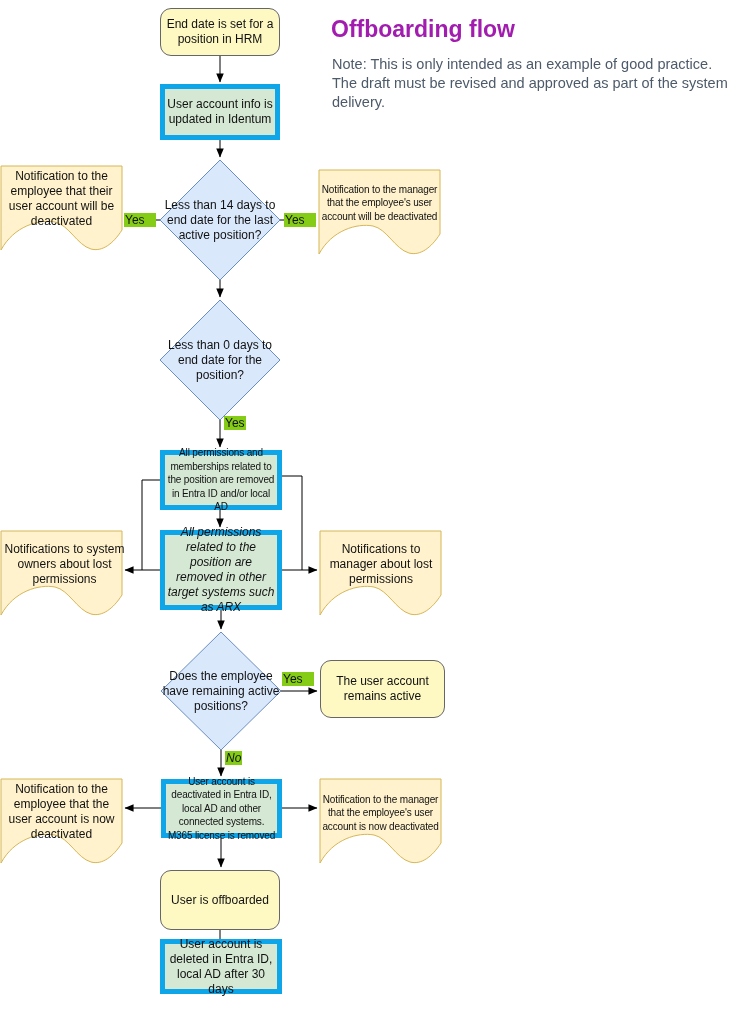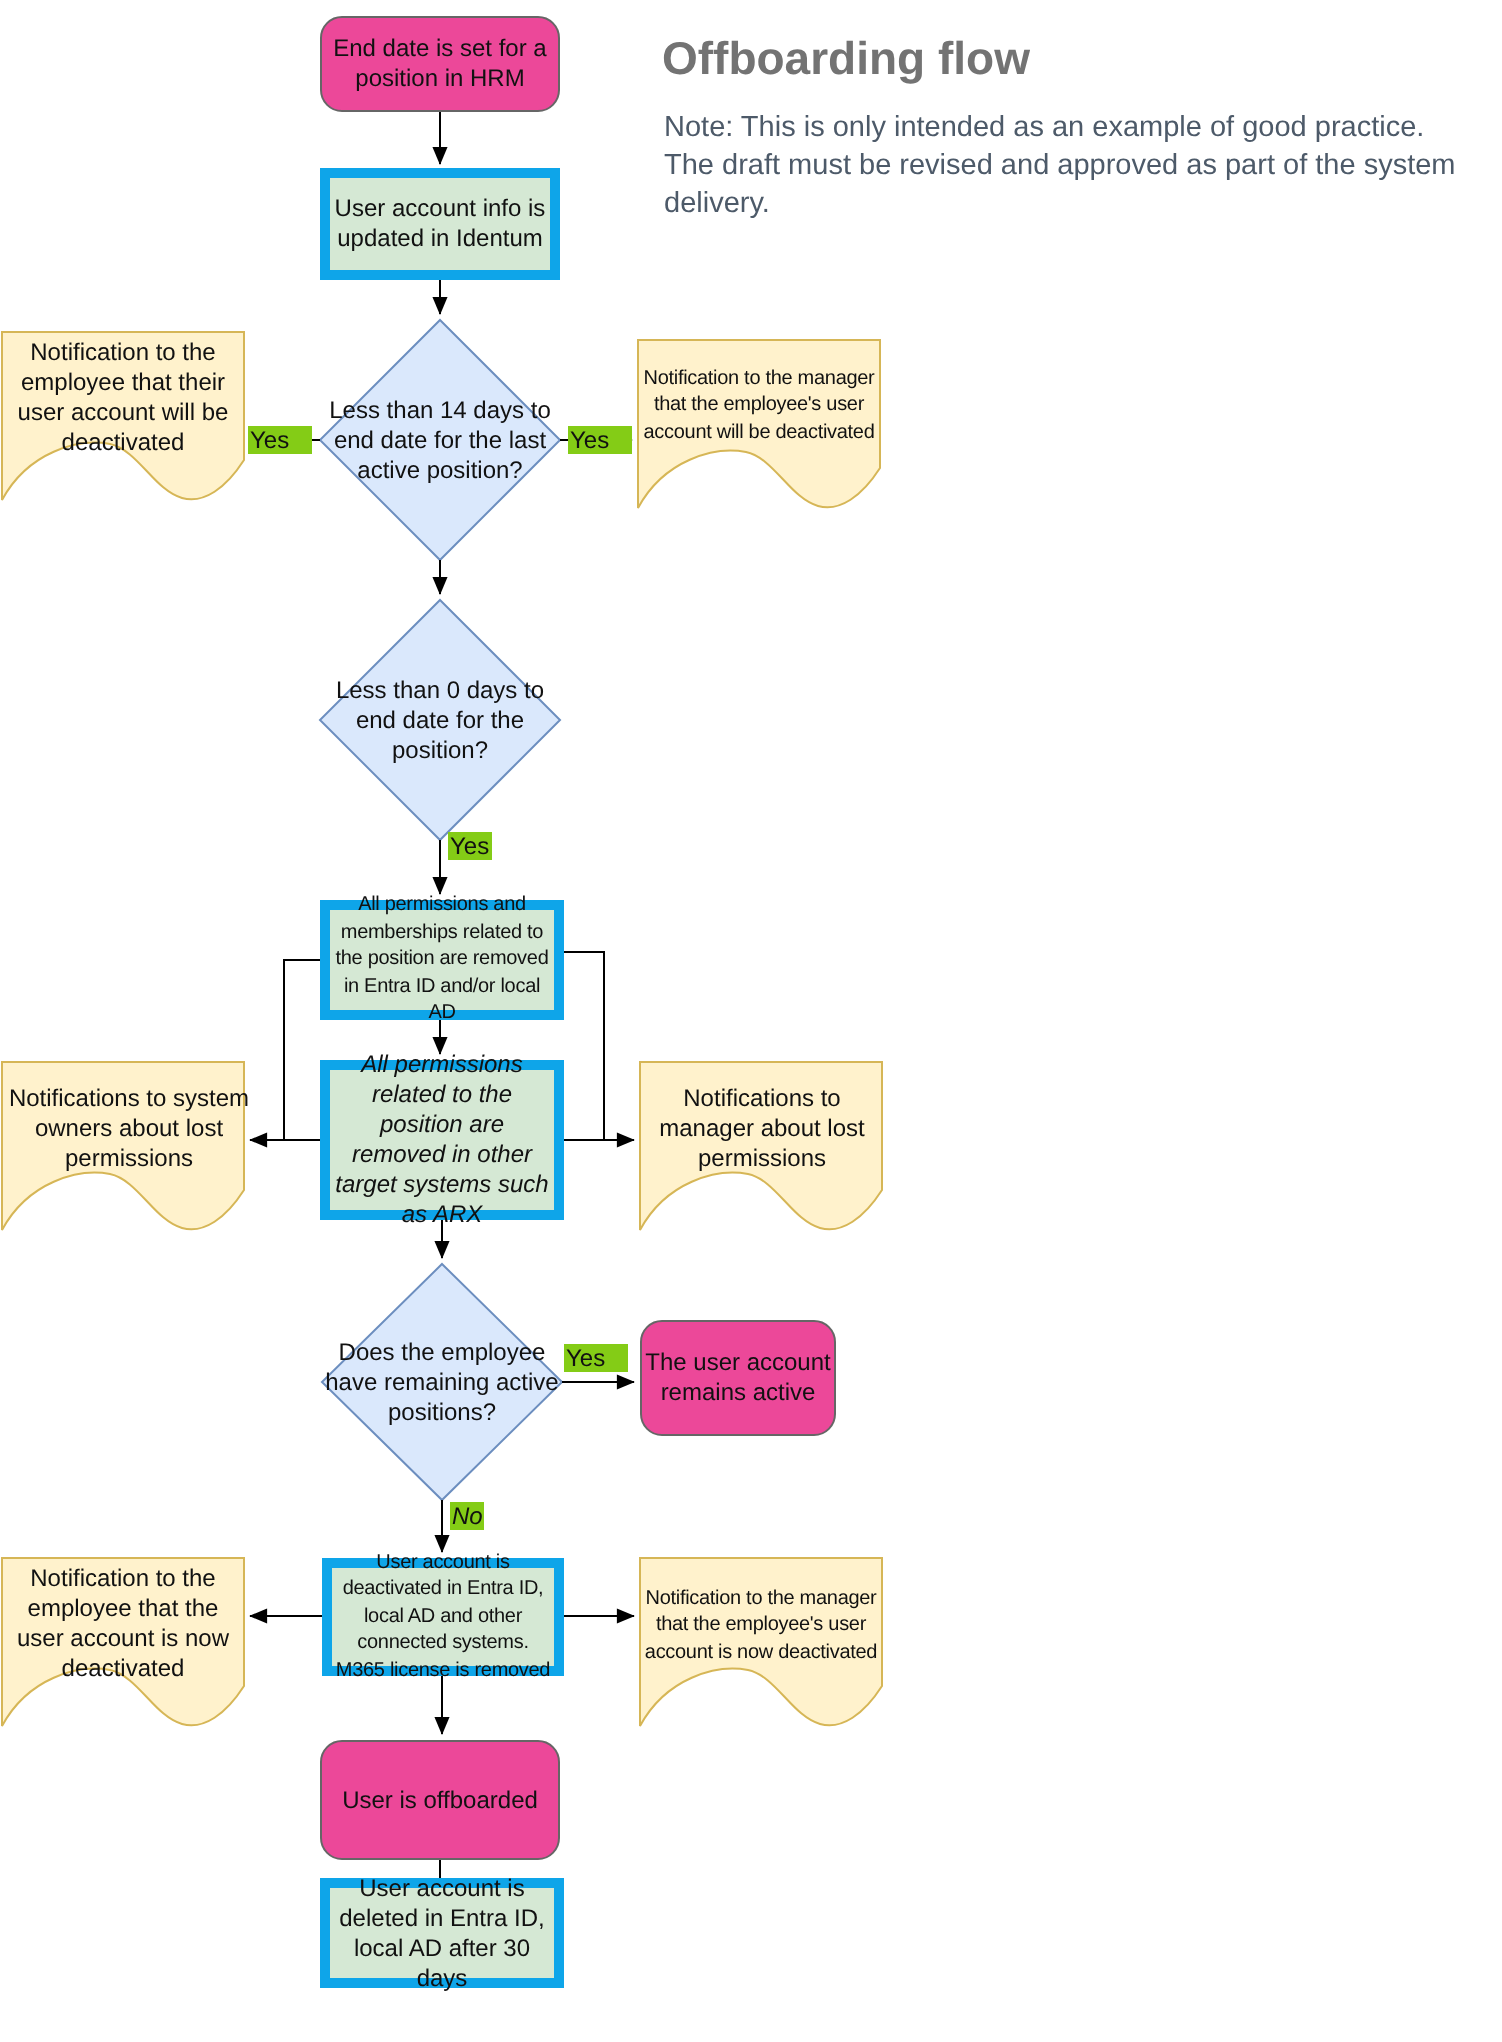--- a/index.html
+++ b/index.html
@@ -3,27 +3,27 @@
 <meta charset="utf-8">
 <style>
   html,body{margin:0;padding:0;background:#ffffff;}
   body{width:751px;height:1021px;overflow:hidden;
        font-family:"Liberation Sans","DejaVu Sans",sans-serif;color:#000;}
   .canvas{position:relative;width:751px;height:1021px;background:#fff;}
   .wires{position:absolute;left:0;top:0;}
   .node{position:absolute;box-sizing:border-box;display:flex;align-items:center;justify-content:center;
         text-align:center;font-size:12px;line-height:15px;color:#111;}
   .proc{background:#d5e8d4;border:5px solid #0ea5e9;}
-  .term{background:#ec4899;border:1px solid #666666;border-radius:11px;}
+  .term{background:#fef9c3;border:1px solid #666666;border-radius:11px;}
   .overlay{position:absolute;display:flex;align-items:center;justify-content:center;
            text-align:center;font-size:12px;line-height:15px;color:#111;pointer-events:none;}
   .small{font-size:10px;line-height:13.5px;letter-spacing:-0.15px;}
   .elabel{position:absolute;font-size:12px;line-height:14px;background:#84cc16;color:#111;
           text-align:left;padding:0 1px;}
-  .title{position:absolute;left:331px;top:16px;font-size:23px;font-weight:700;color:#737373;}
+  .title{position:absolute;left:331px;top:16px;font-size:23px;font-weight:700;color:#a21caf;}
   .notepara{position:absolute;left:332px;top:55px;width:402px;font-size:14.5px;line-height:19px;color:#4d5a69;}
 </style>
 </head>
 <body>
 
 <div class="canvas">
 
   <svg class="wires" width="751" height="1021" viewBox="0 0 751 1021">
     <defs>
       <marker id="arrow" viewBox="0 0 10 10" refX="9.5" refY="5" markerWidth="11" markerHeight="9" orient="auto">
@@ -75,21 +75,21 @@
   </div>
 
   <div class="node proc small" style="left:160px;top:450px;width:122px;height:60px;">
     <span>All permissions and memberships related to the position are removed in Entra ID and/or local AD</span>
   </div>
 
   <div class="node proc" style="left:160px;top:530px;width:122px;height:80px;font-style:italic;">
     <span>All permissions related to the position are removed in other target systems such as ARX</span>
   </div>
 
-  <div class="node term" style="left:320px;top:660px;width:98px;height:58px;">
+  <div class="node term" style="left:320px;top:660px;width:125px;height:58px;">
     <span>The user account remains active</span>
   </div>
 
   <div class="node proc small" style="left:161px;top:779px;width:121px;height:59px;">
     <span>User account is deactivated in Entra ID, local AD and other connected systems. M365 license is removed</span>
   </div>
 
   <div class="node term" style="left:160px;top:870px;width:120px;height:60px;">
     <span>User is offboarded</span>
   </div>

